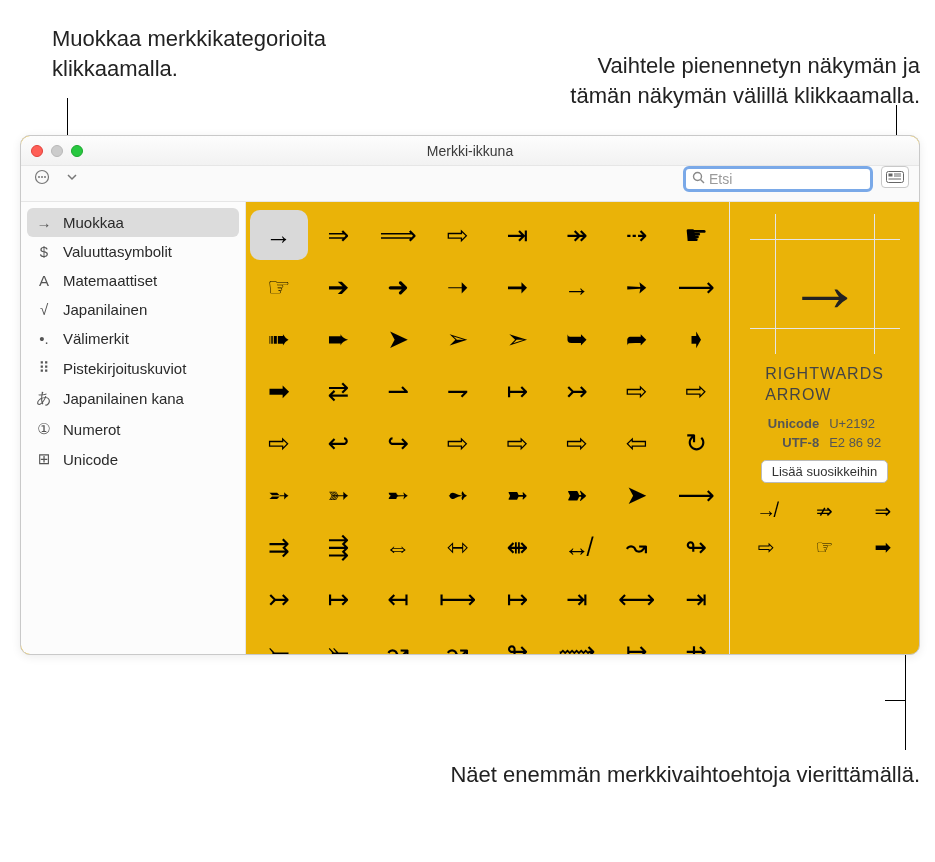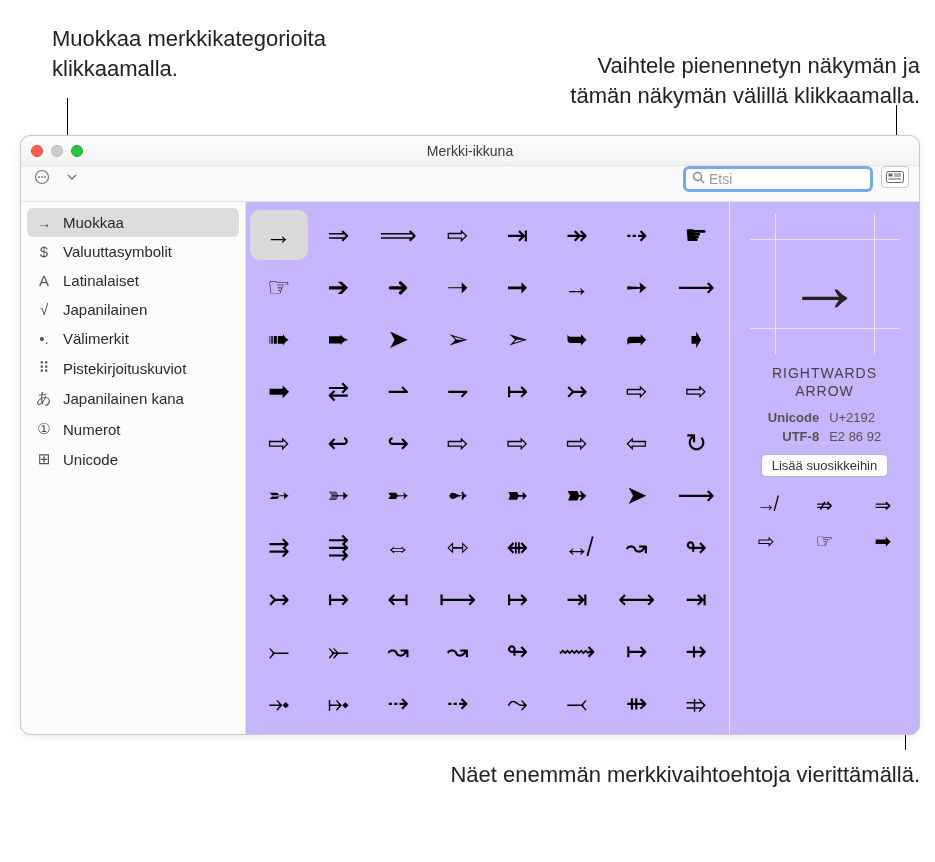--- a/index.html
+++ b/index.html
@@ -16,25 +16,25 @@
     position: absolute;
     font-size: 22px;
     line-height: 1.35;
     color: #222;
   }
   .window {
     position: absolute;
     left: 20px;
     top: 135px;
     width: 900px;
-    height: 600px;
+    height: 520px;
     border: 1px solid #c9c9c9;
     border-radius: 10px;
     box-shadow: 0 2px 10px rgba(0,0,0,0.08);
-    background: #c4b5fd;
+    background: #eab308;
     overflow: hidden;
     display: flex;
     flex-direction: column;
   }
   .titlebar {
     height: 30px;
     display: flex;
     align-items: center;
     justify-content: center;
     border-bottom: 1px solid #e6e6e6;
@@ -172,24 +172,24 @@
   }
   .preview::before, .preview::after {
     content:"";
     position:absolute;
     background:#eee;
   }
   .preview .hline { position:absolute; left:0; right:0; height:1px; background:#e5e5e5; }
   .preview .vline { position:absolute; top:0; bottom:0; width:1px; background:#e5e5e5; }
   .big-char { font-size: 76px; font-weight: 900; }
   .char-name {
-    font-size: 14px;
+    font-size: 16px;
     letter-spacing: 1px;
     color: #444;
-    text-align: center;
+    text-align: left;
     line-height: 1.3;
   }
   .meta {
     font-size: 13px;
     color: #555;
     display: grid;
     grid-template-columns: auto auto;
     gap: 4px 10px;
   }
   .meta .k { text-align: right; font-weight: 600; color:#555;}
@@ -284,21 +284,21 @@
         <div class="side-item selected">
           <span class="side-icon">→</span>
           <span>Muokkaa</span>
         </div>
         <div class="side-item">
           <span class="side-icon">$</span>
           <span>Valuuttasymbolit</span>
         </div>
         <div class="side-item">
           <span class="side-icon">A</span>
-          <span>Latinalaiset</span>
+          <span>Matemaattiset</span>
         </div>
         <div class="side-item">
           <span class="side-icon">√</span>
           <span>Japanilainen</span>
         </div>
         <div class="side-item">
           <span class="side-icon">•.</span>
           <span>Välimerkit</span>
         </div>
         <div class="side-item">

